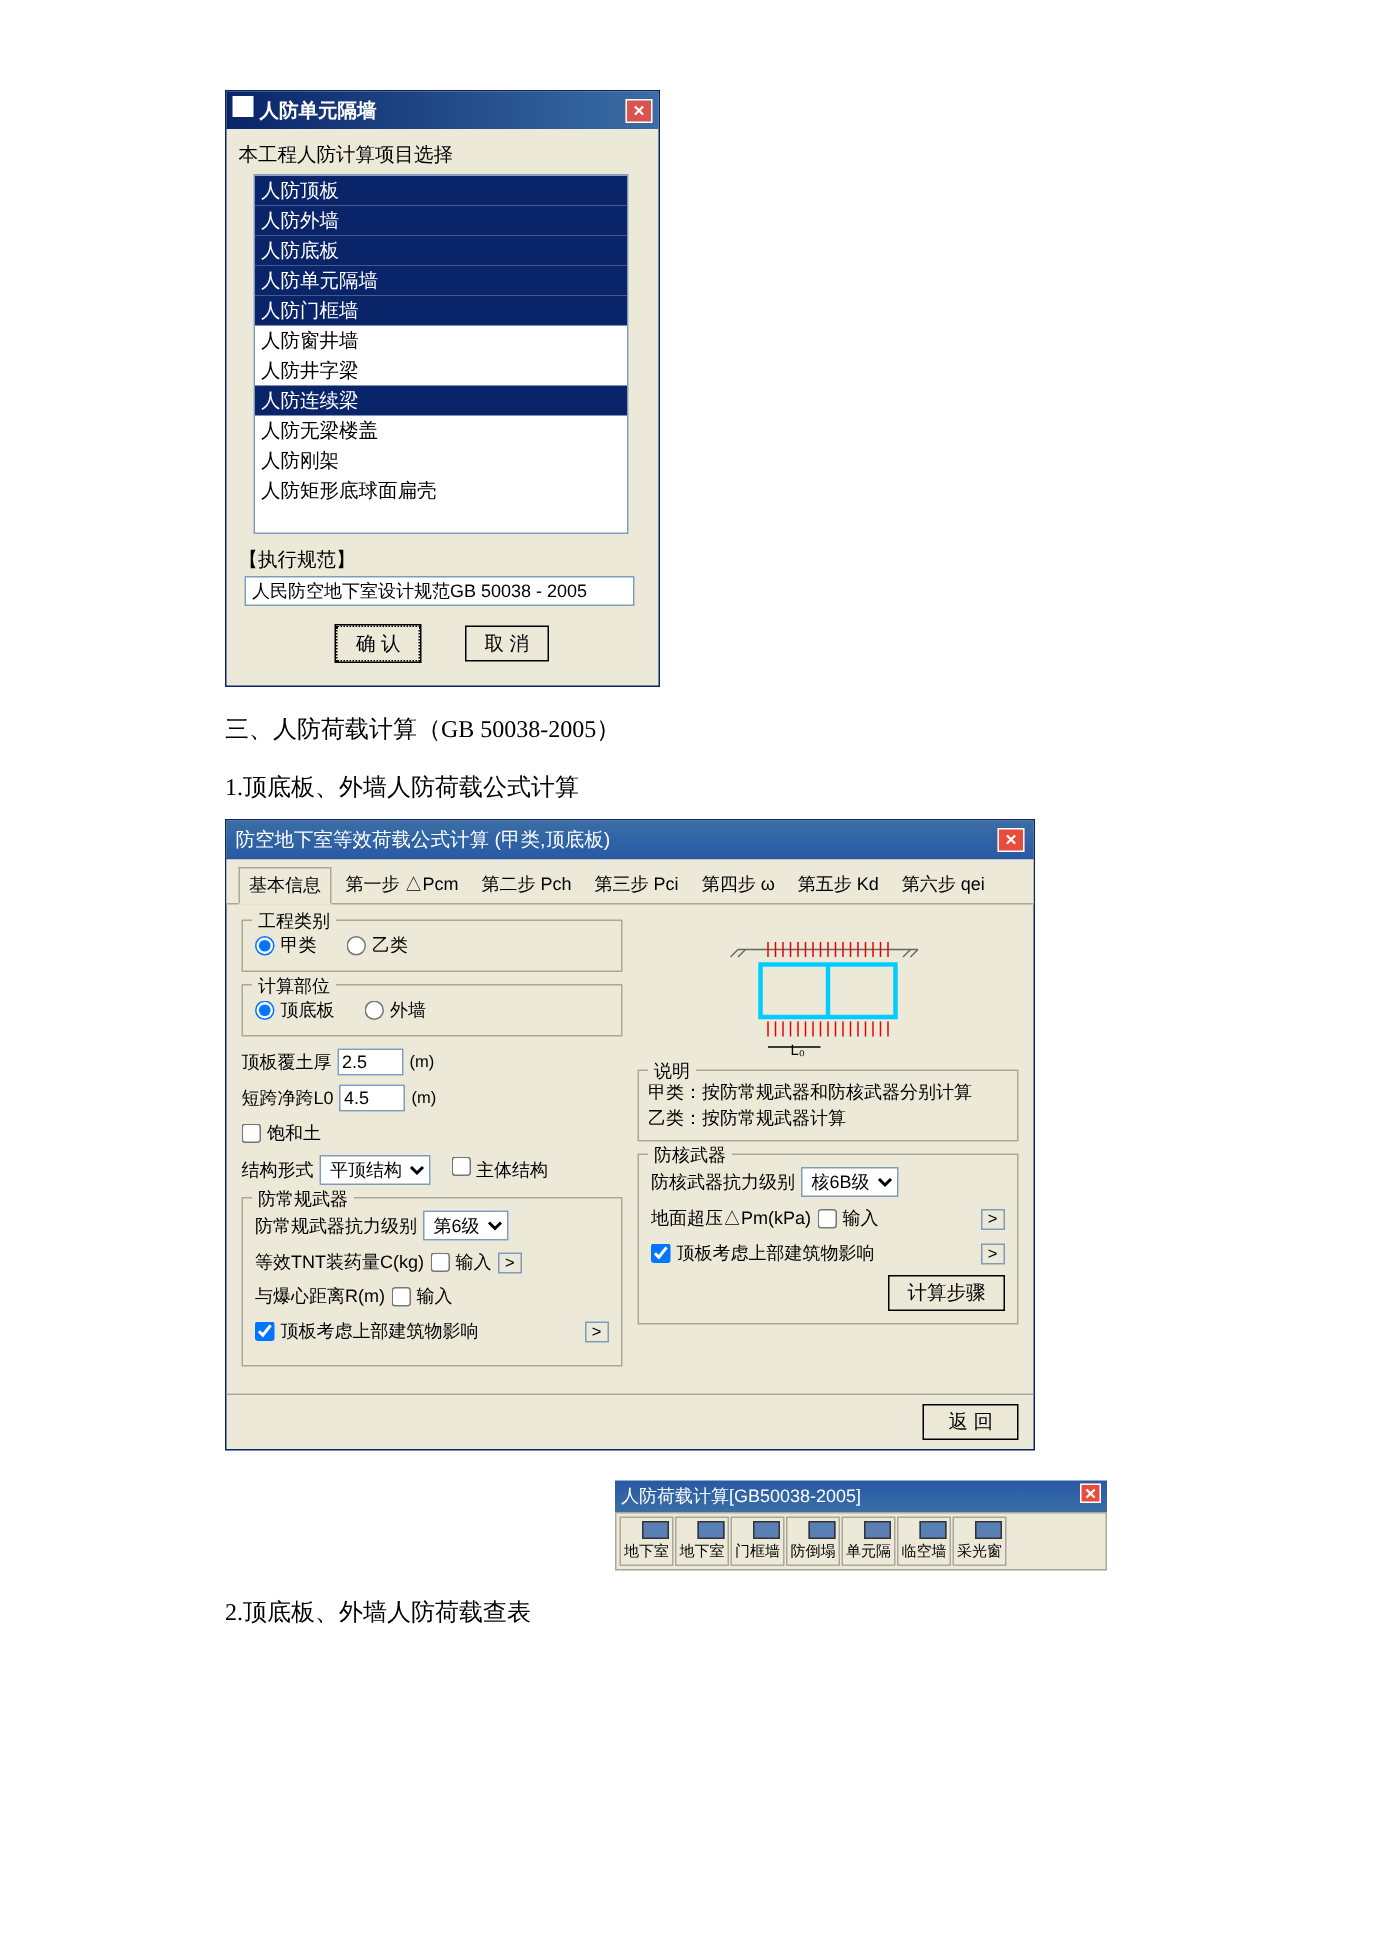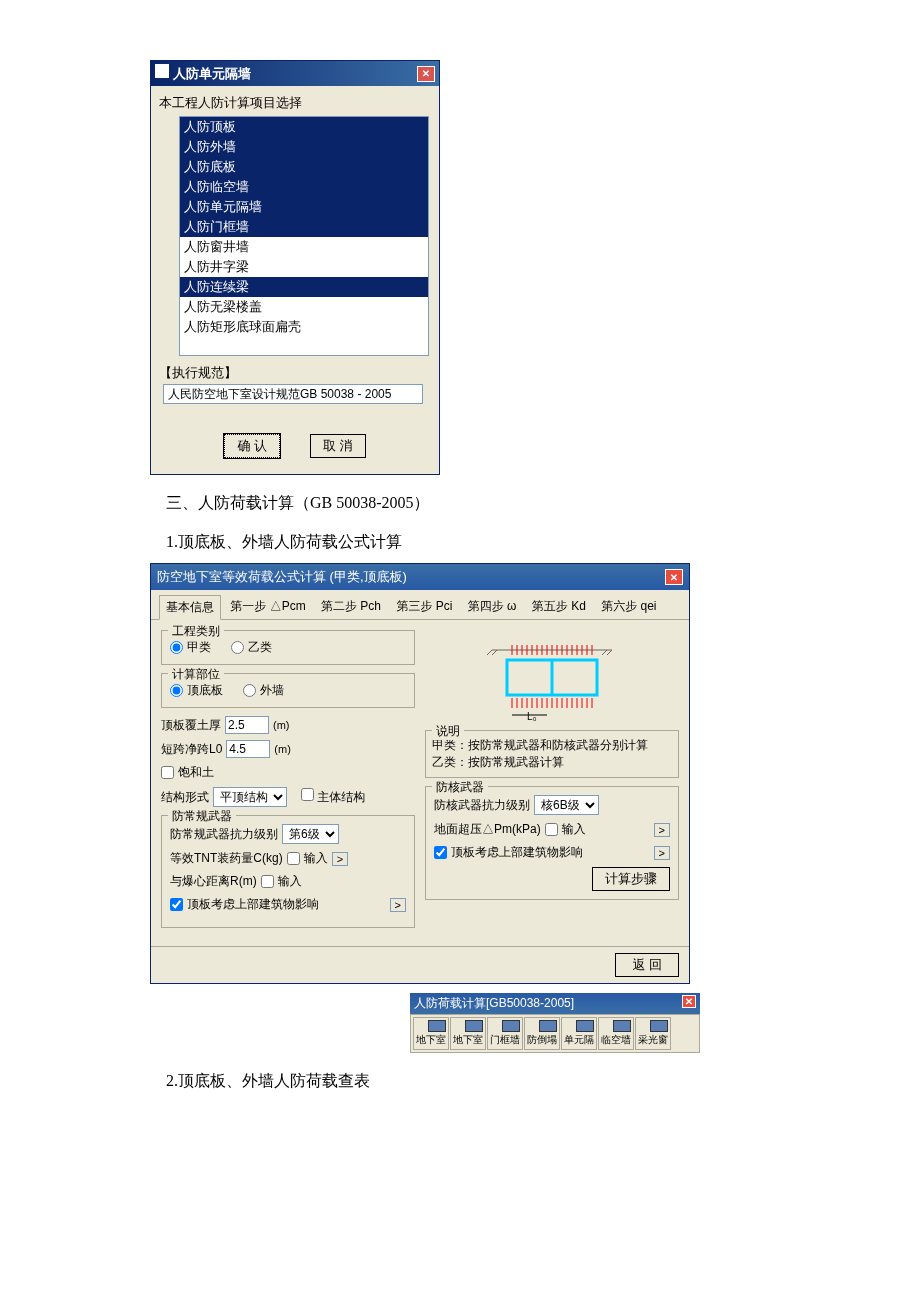--- a/index.html
+++ b/index.html
@@ -5,30 +5,30 @@
     * { box-sizing: border-box; margin: 0; padding: 0; }
     body { background: #fff; font-family: "SimSun", "Microsoft YaHei", sans-serif; font-size: 12px; padding: 60px 150px; }
     
     
     .dialog1 { width: 290px; border: 1px solid #0a246a; background: #ece9d8; }
     .titlebar { background: linear-gradient(to right, #0a246a, #3a6ea5); color: #fff; padding: 3px 4px; display: flex; align-items: center; justify-content: space-between; font-size: 13px; font-weight: bold; }
     .titlebar-icon { width: 14px; height: 14px; background: #fff; display: inline-block; margin-right: 4px; }
     .close-btn { width: 18px; height: 16px; background: #d9534f; border: 1px solid #fff; color: #fff; display: flex; align-items: center; justify-content: center; font-size: 10px; font-weight: bold; cursor: pointer; }
     .d1-body { padding: 8px; }
     .d1-label { font-size: 13px; margin-bottom: 4px; }
-    .listbox { background: #fff; border: 1px solid #7f9db9; width: 250px; height: 240px; overflow: auto; margin-left: 20px; margin-bottom: 8px; }
+    .listbox { background: #fff; border: 1px solid #7f9db9; width: 250px; height: 240px; overflow: auto; margin-left: 10px; margin-bottom: 8px; }
     .list-item { padding: 1px 4px; font-size: 13px; }
     .list-item.sel { background: #0a246a; color: #fff; }
     .field-label { font-size: 13px; margin: 4px 0 2px; }
     .textfield { width: 260px; border: 1px solid #7f9db9; background: #fff; padding: 2px 4px; font-size: 12px; margin-left: 4px; }
-    .btn-row { display: flex; justify-content: center; gap: 30px; margin-top: 30px; padding-bottom: 8px; }
+    .btn-row { display: flex; justify-content: center; gap: 30px; margin-top: 13px; padding-bottom: 8px; }
     .btn { border: 1px solid #000; background: #ece9d8; padding: 2px 12px; font-size: 13px; cursor: pointer; }
     .btn.focus { border: 1px dotted #000; outline: 1px solid #000; }
     
-    .section-text { font-size: 16px; margin: 18px 16px 10px; font-family: "SimSun"; }
+    .section-text { font-size: 16px; margin: 18px 0 10px; font-family: "SimSun"; }
     
     
     .dialog2 { width: 540px; border: 1px solid #0a246a; background: #ece9d8; }
     .titlebar2 { background: linear-gradient(to bottom, #3a6ea5, #2859a5); color: #fff; padding: 4px 6px; display: flex; justify-content: space-between; align-items: center; font-size: 13px; }
     .close-btn2 { width: 18px; height: 16px; background: #e74c3c; border: 1px solid #fff; color: #fff; display: flex; align-items: center; justify-content: center; font-size: 10px; font-weight: bold; cursor: pointer; }
     .tabstrip { background: #ece9d8; padding: 4px 8px 0; border-bottom: 1px solid #aca899; font-size: 12px; }
     .tabstrip span { display: inline-block; padding: 3px 6px; cursor: pointer; }
     .tabstrip span.active { background: #ece9d8; border: 1px solid #aca899; border-bottom: 1px solid #ece9d8; position: relative; top: 1px; }
     .d2-body { padding: 10px; display: flex; gap: 10px; }
     .d2-left, .d2-right { flex: 1; }
@@ -44,47 +44,47 @@
     .select { border: 1px solid #7f9db9; background: #fff; font-size: 12px; padding: 1px 2px; }
     .diagram { border: none; background: #ece9d8; height: 100px; display: flex; align-items: center; justify-content: center; }
     .diag-svg { width: 160px; height: 90px; }
     .desc-box { border: 1px solid #aca899; padding: 6px; font-size: 12px; position: relative; margin-bottom: 8px; }
     .desc-title { position: absolute; top: -8px; left: 6px; background: #ece9d8; padding: 0 4px; }
     .small-btn { border: 1px solid #7f9db9; background: #ece9d8; padding: 0 4px; font-size: 11px; cursor: pointer; }
     .d2-footer { padding: 6px 10px; text-align: right; border-top: 1px solid #aca899; }
     .d2-footer .btn { padding: 2px 16px; }
     
     
-    .tb-window { width: 290px; margin-left: 260px; margin-top: 9px; }
+    .tb-window { width: 328px; margin-left: 260px; margin-top: 20px; }
     .tb-title { background: linear-gradient(to bottom, #2859a5, #3a6ea5); color: #fff; padding: 2px 4px; font-size: 12px; display: flex; justify-content: space-between; }
     .tb-body { background: #ece9d8; border: 1px solid #aca899; padding: 2px; display: flex; gap: 1px; }
     .tb-btn { border: 1px solid #aca899; background: #ece9d8; font-size: 10px; padding: 2px 2px; cursor: pointer; text-align: center; display: flex; flex-direction: column; align-items: flex-end; gap: 1px; }
     .tb-icon { width: 18px; height: 12px; background: #5a7fb5; border: 1px solid #333; }
   </style>
 </head>
 <body>
 
 <div class="dialog1">
   <div class="titlebar">
     <span><span class="titlebar-icon"></span><span>人防单元隔墙</span></span>
     <span class="close-btn">✕</span>
   </div>
   <div class="d1-body">
     <div class="d1-label">本工程人防计算项目选择</div>
     <div class="listbox">
       <div class="list-item sel">人防顶板</div>
       <div class="list-item sel">人防外墙</div>
       <div class="list-item sel">人防底板</div>
-      <div class="list-item sel">人防临空墙</div>
       <div class="list-item sel">人防单元隔墙</div>
       <div class="list-item sel">人防门框墙</div>
       <div class="list-item">人防窗井墙</div>
       <div class="list-item">人防井字梁</div>
       <div class="list-item sel">人防连续梁</div>
       <div class="list-item">人防无梁楼盖</div>
+      <div class="list-item">人防刚架</div>
       <div class="list-item">人防矩形底球面扁壳</div>
 
     </div>
     <div class="field-label">【执行规范】</div>
     <input class="textfield" readonly="" value="人民防空地下室设计规范GB 50038 - 2005" style="">
     <div class="btn-row">
       <button class="btn focus">确 认</button>
       <button class="btn">取 消</button>
     </div>
   </div>

